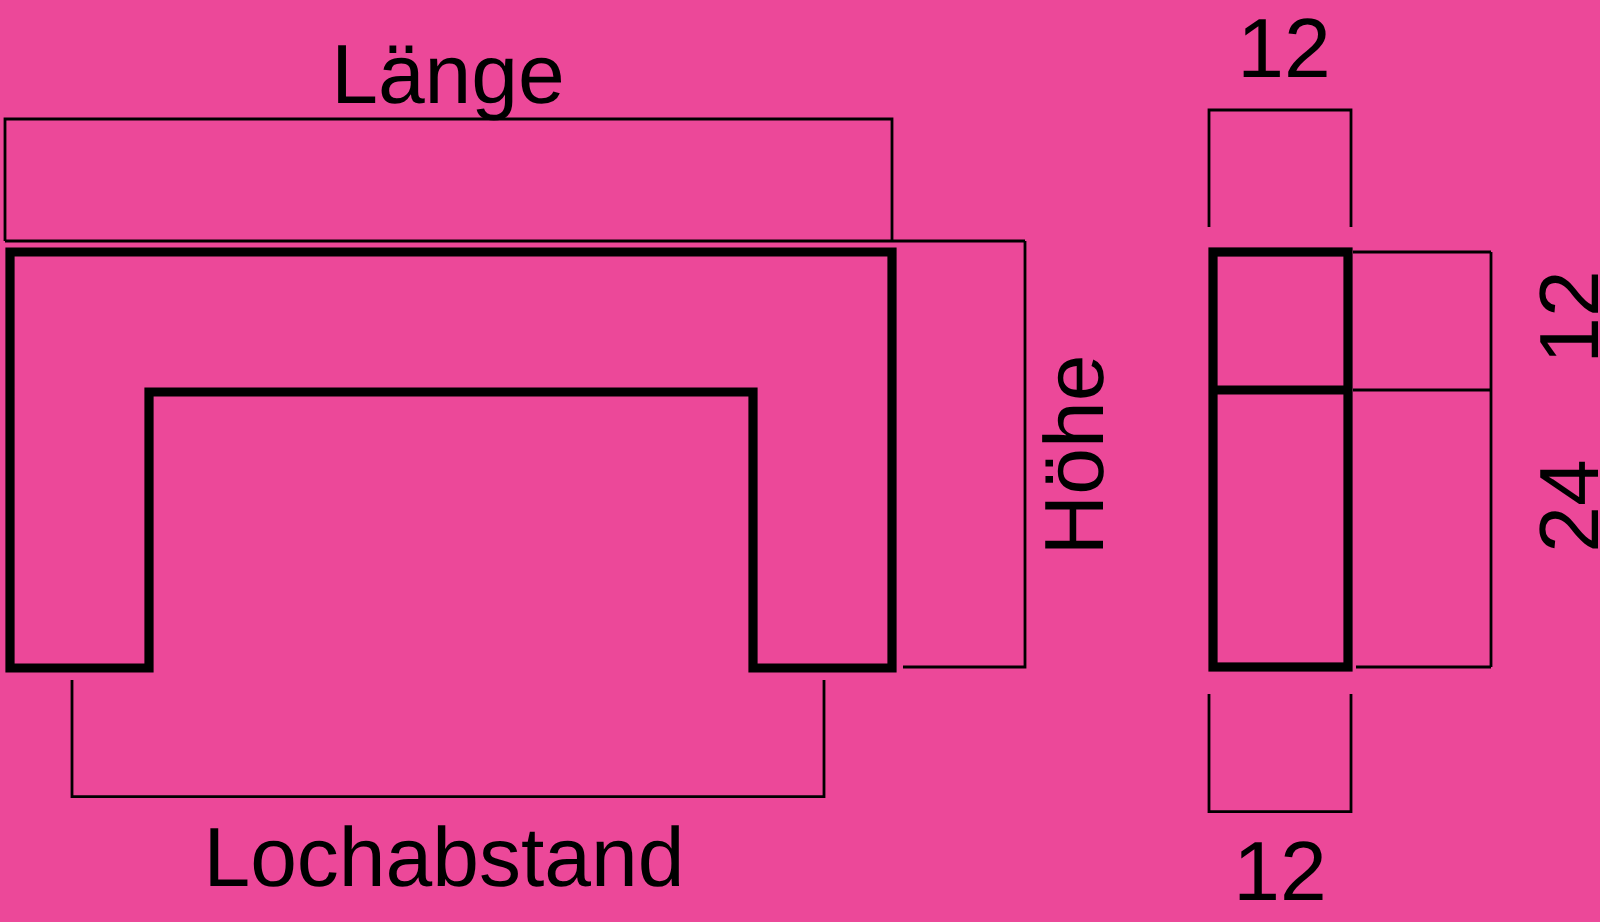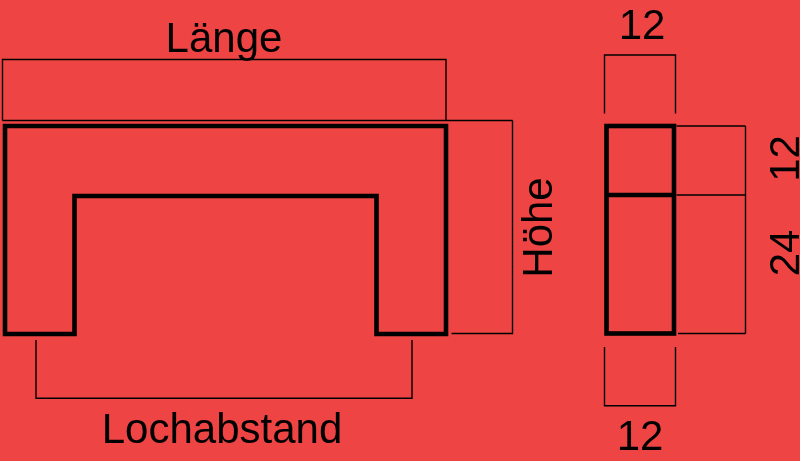--- a/index.html
+++ b/index.html
@@ -4,21 +4,21 @@
 <style>
   html, body {
     margin: 0;
     padding: 0;
     background: #ffffff;
   }
   .canvas {
     position: relative;
     width: 800px;
     height: 461px;
-    background: #ef4444;
+    background: #ec4899;
     overflow: hidden;
     text-decoration: underline;
   }
   svg {
     display: block;
   }
   .outline {
     fill: none;
     stroke: #000000;
     stroke-width: 4.6;

